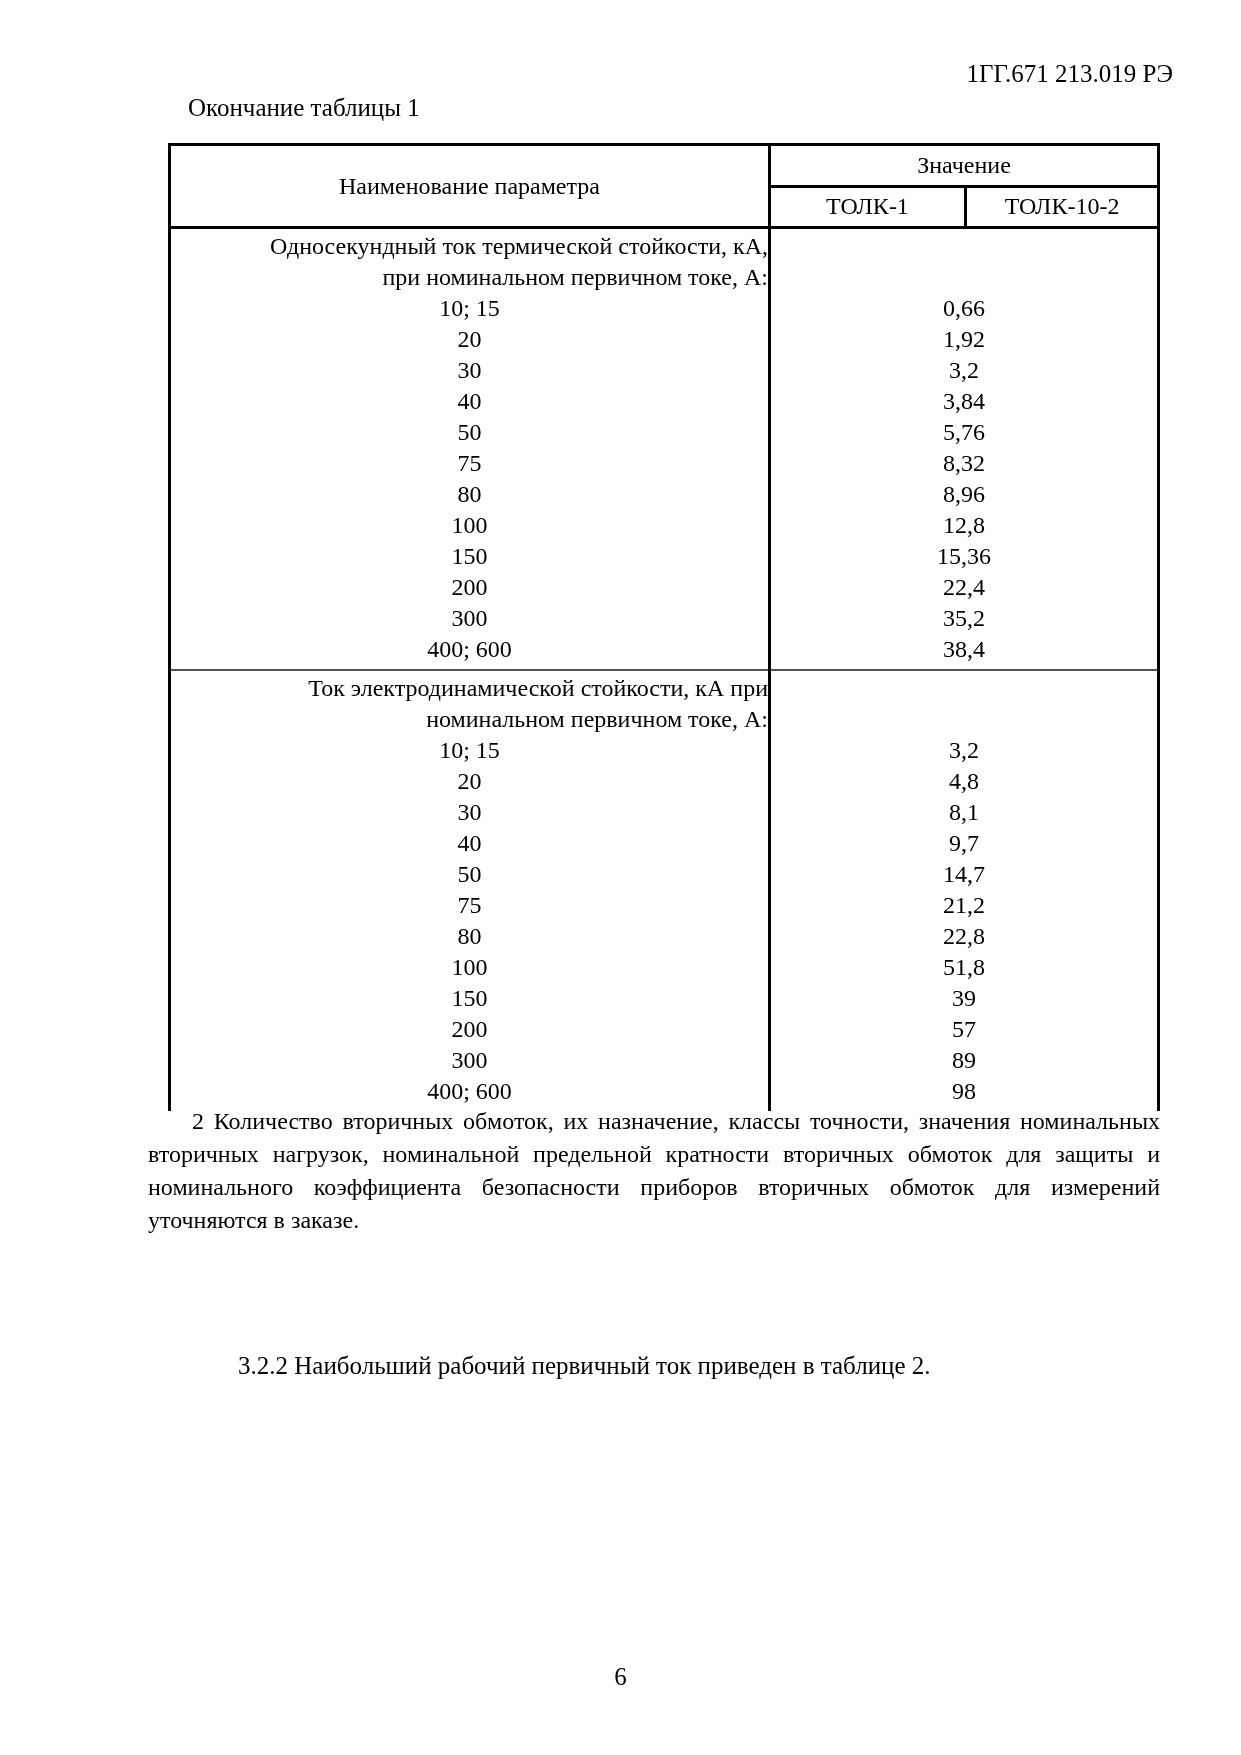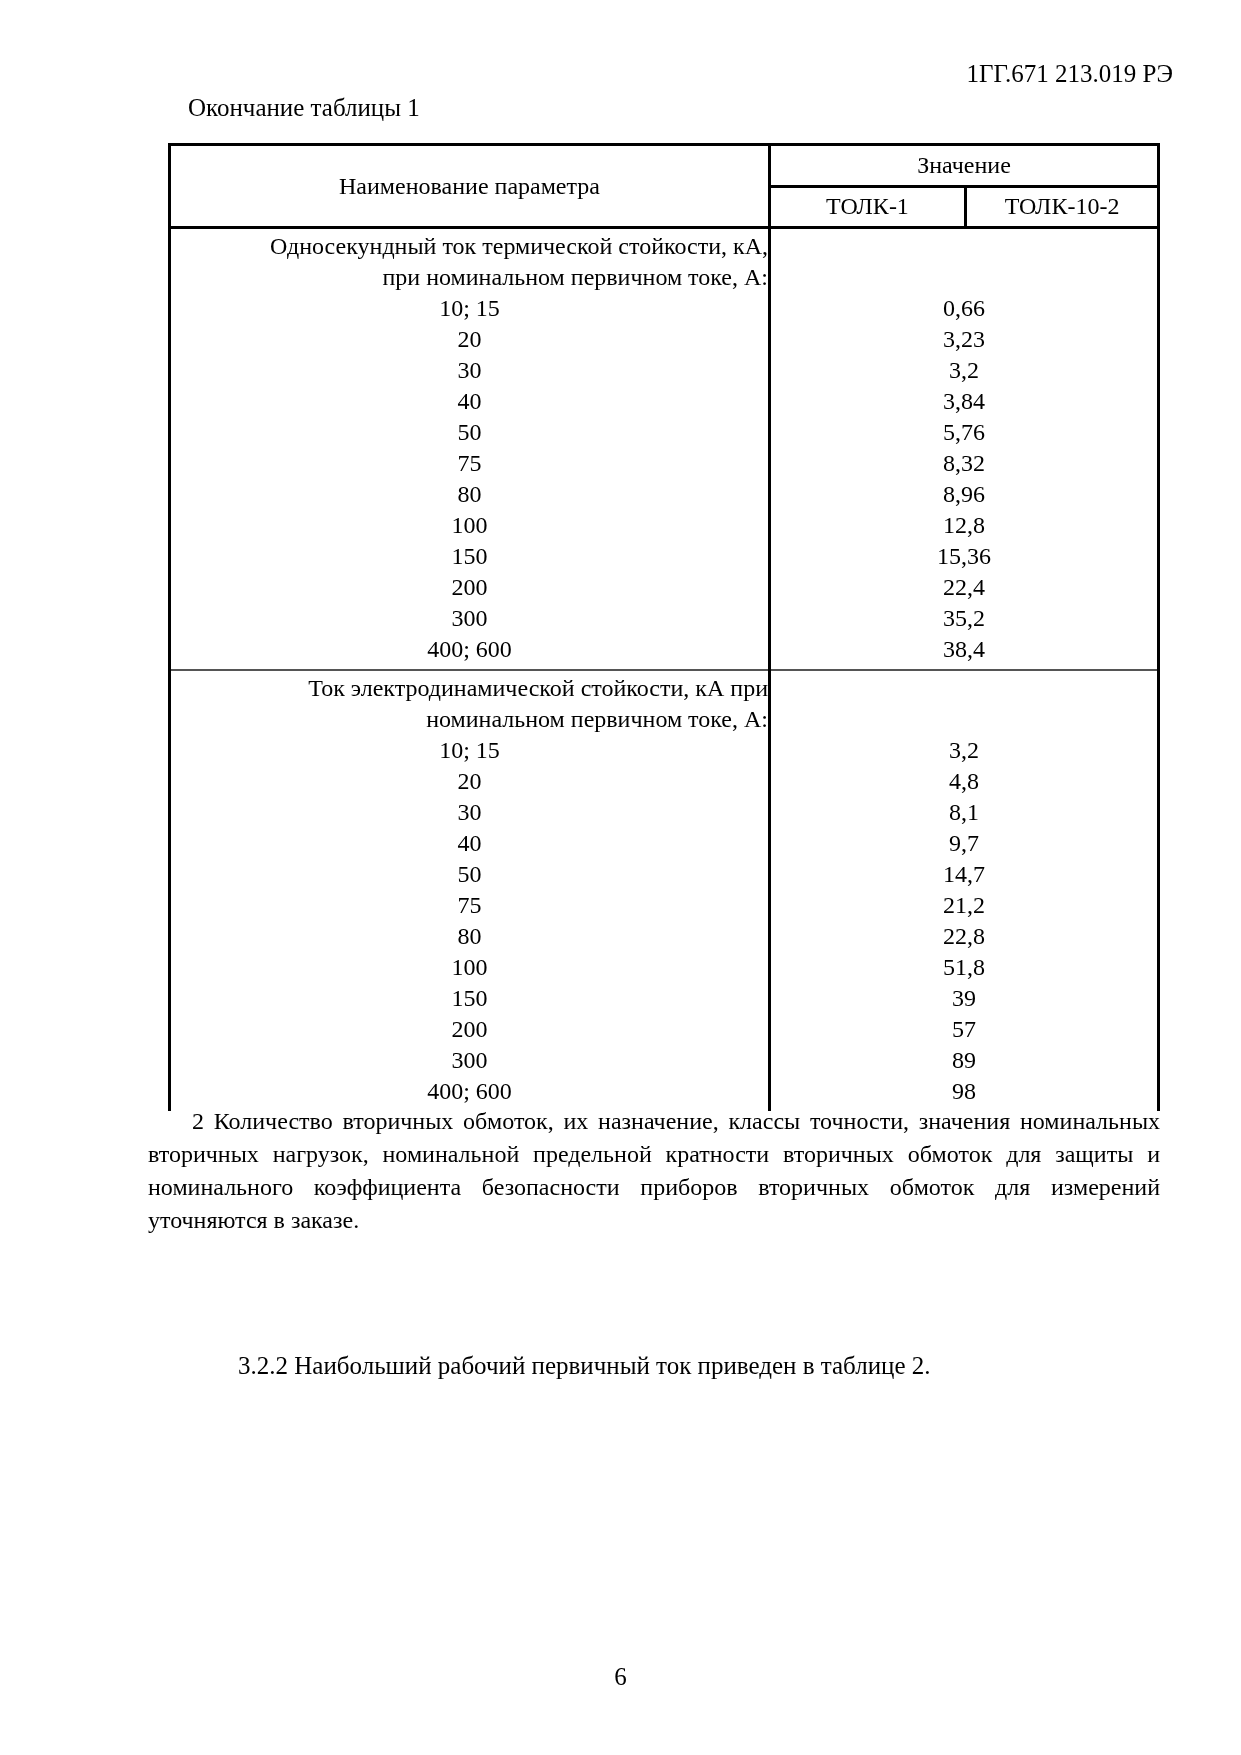--- a/index.html
+++ b/index.html
@@ -61,21 +61,21 @@
           <span class="row-line">100</span>
           <span class="row-line">150</span>
           <span class="row-line">200</span>
           <span class="row-line">300</span>
           <span class="row-line">400; 600</span>
         </td>
         <td class="val-cell" colspan="2">
           <span class="blank-line"></span>
           <span class="blank-line"></span>
           <span class="val-line">0,66</span>
-          <span class="val-line">3,23</span>
+          <span class="val-line">1,92</span>
           <span class="val-line">3,2</span>
           <span class="val-line">3,84</span>
           <span class="val-line">5,76</span>
           <span class="val-line">8,32</span>
           <span class="val-line">8,96</span>
           <span class="val-line">12,8</span>
           <span class="val-line">15,36</span>
           <span class="val-line">22,4</span>
           <span class="val-line">35,2</span>
           <span class="val-line">38,4</span>

